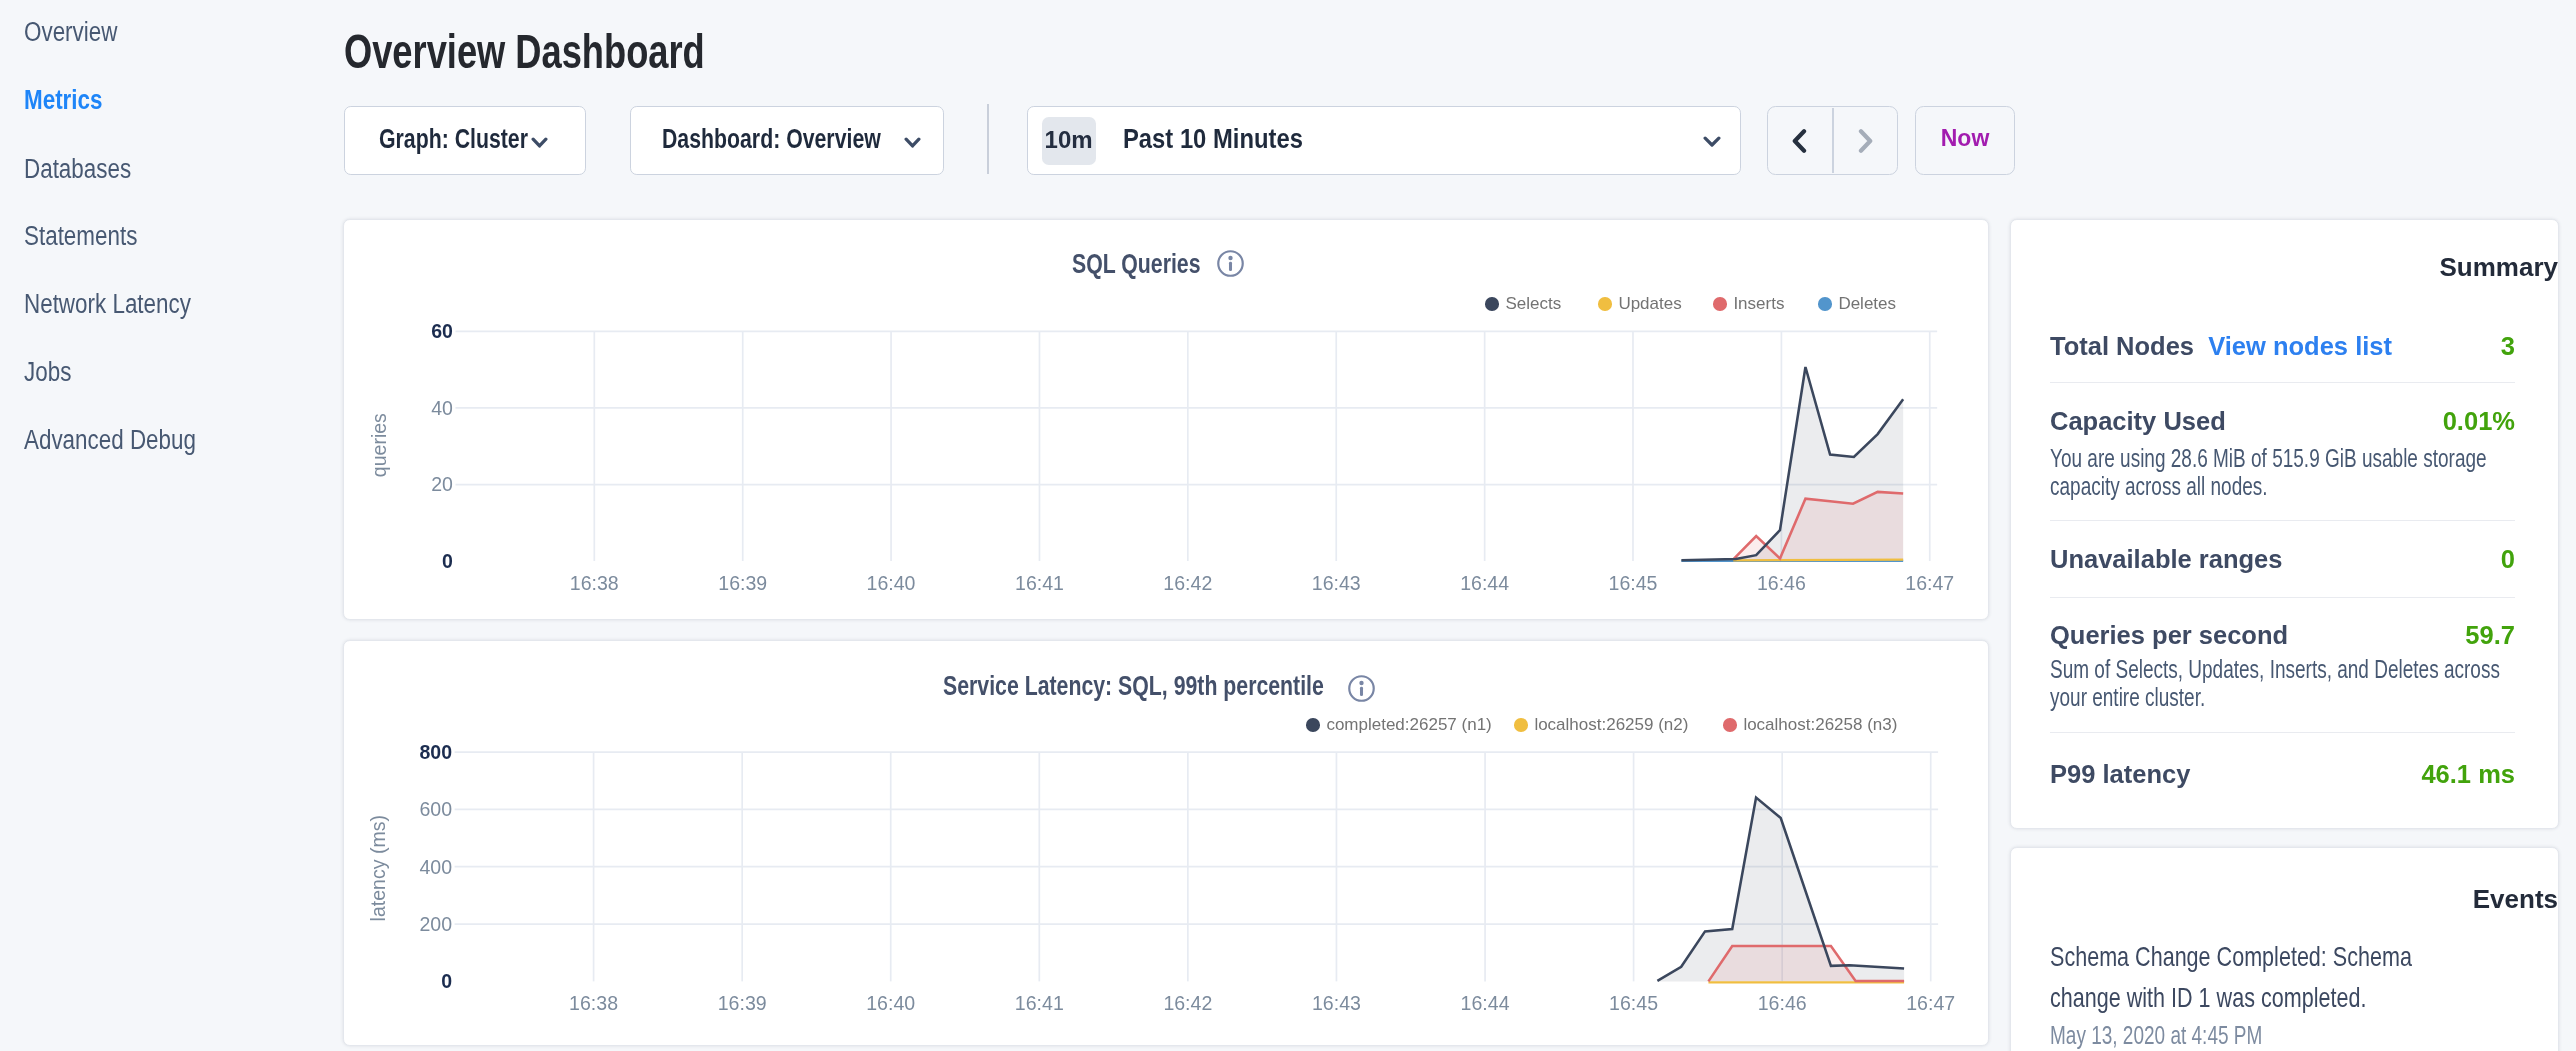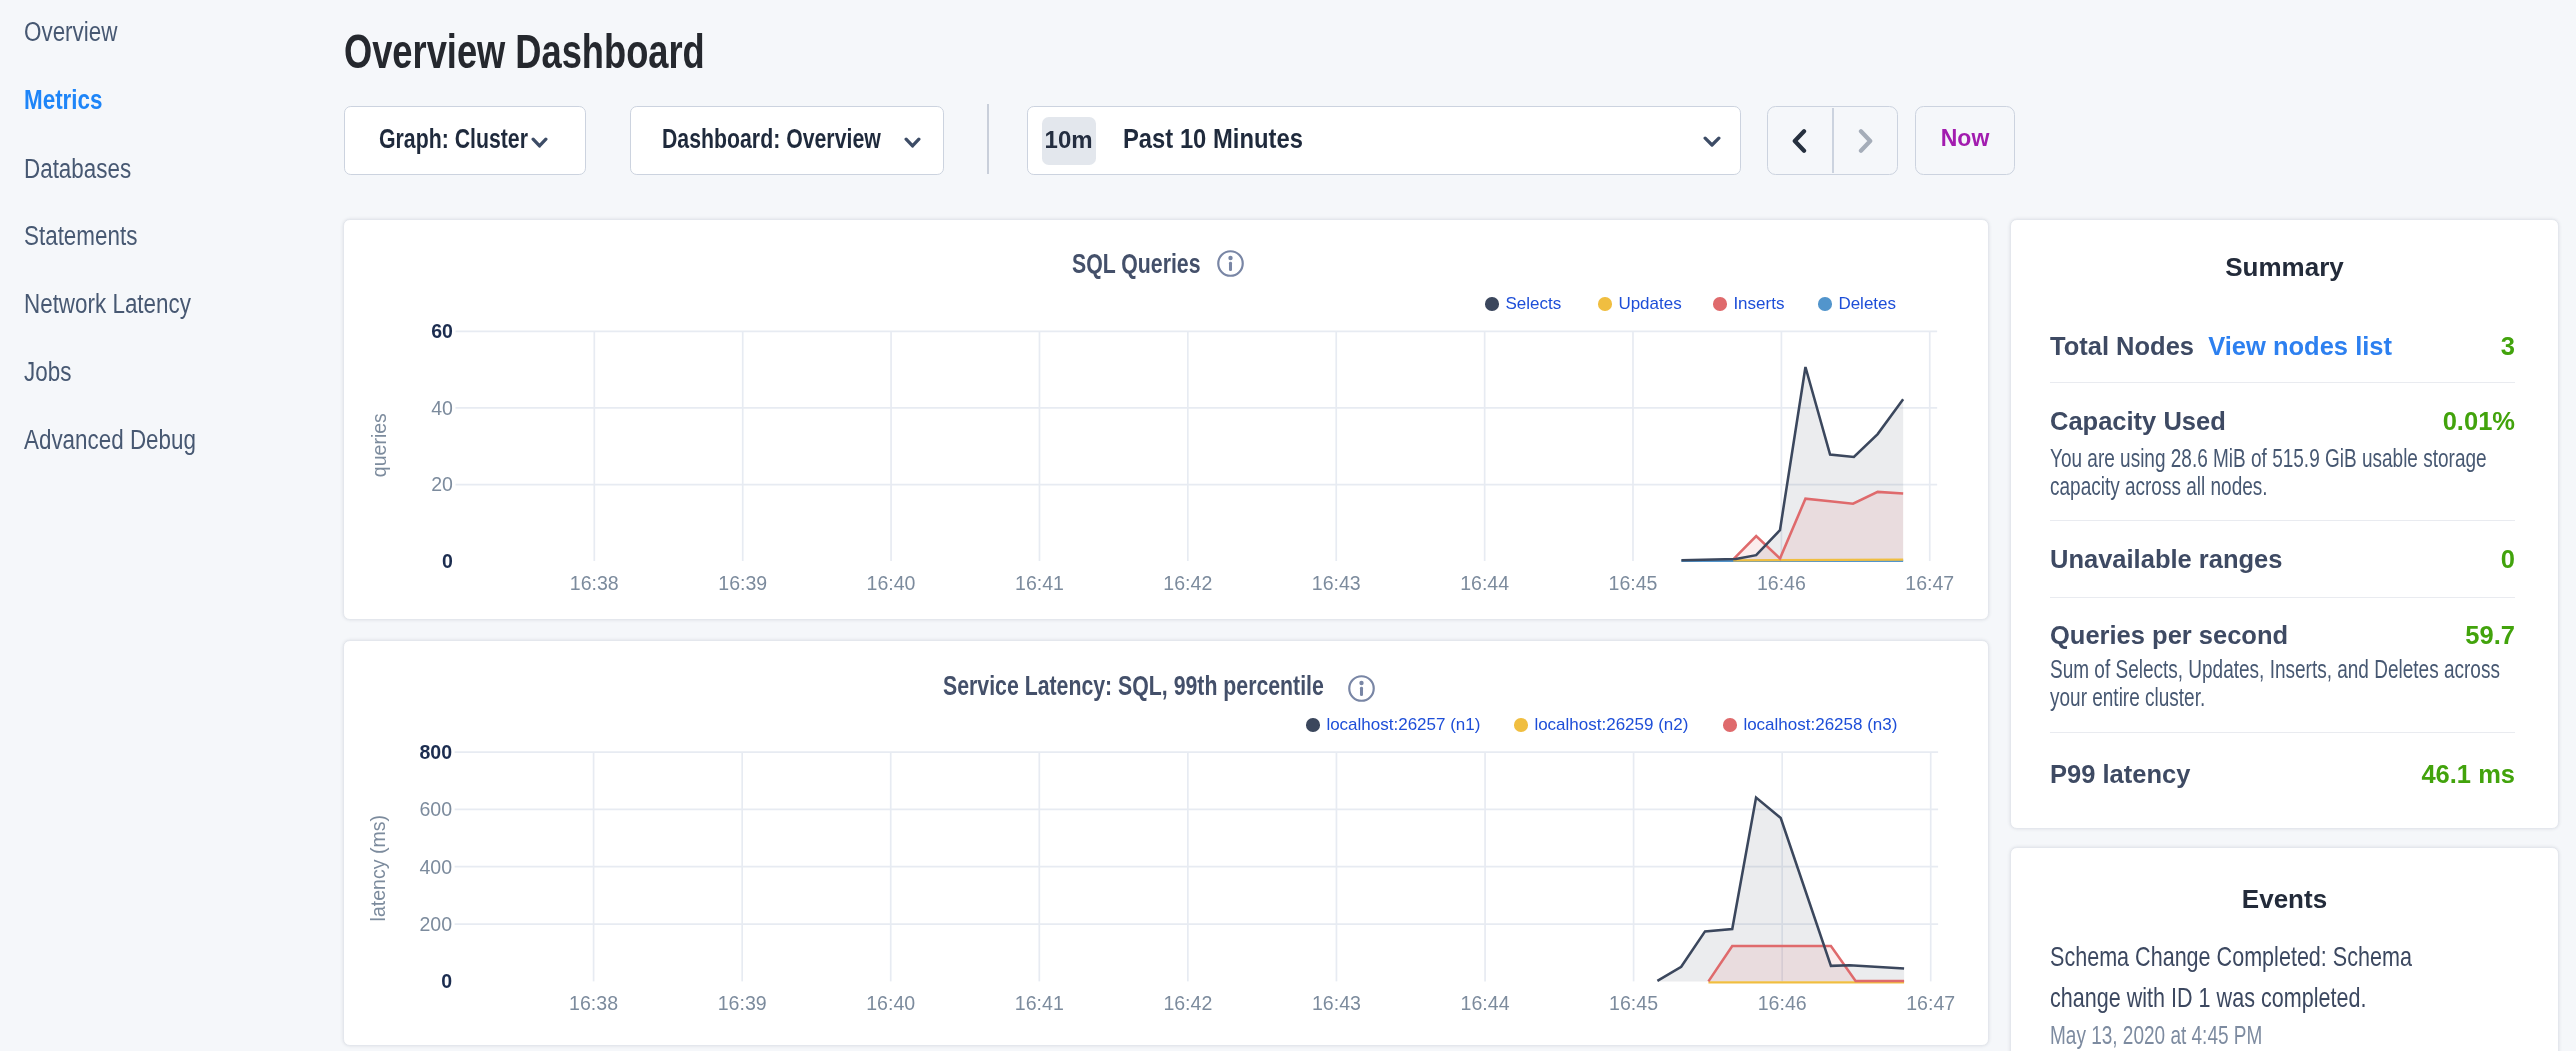--- a/index.html
+++ b/index.html
@@ -25,24 +25,24 @@
   transform-origin:left center; }
 
 
 .card { position:absolute; background:#fff; border:0.9px solid #e4e7ed; border-radius:6.8px;
   box-shadow:0 0 3.4px rgba(60,70,90,0.14); }
 
 .charttitle { position:absolute; font-size:28px; font-weight:bold; color:#44506a; white-space:nowrap;
   transform-origin:left center; transform:scaleX(0.76); line-height:34px;}
 .legenditem { position:absolute; height:13.6px; }
 .legenddot { position:absolute; top:0; width:13.6px; height:13.6px; border-radius:50%; }
-.legendtext { position:absolute; left:20.4px; top:-2.6px; font-size:17px; color:#1d4ed8; white-space:nowrap; }
-
-
-.sumtitle { position:absolute; width:100%; text-align:center; font-size:26px; font-weight:bold; color:#232b3a; line-height:31px;}
+.legendtext { position:absolute; left:20.4px; top:-2.6px; font-size:17px; color:#737373; white-space:nowrap; }
+
+
+.sumtitle { position:absolute; width:100%; text-align:right; font-size:26px; font-weight:bold; color:#232b3a; line-height:31px;}
 .srowlbl { position:absolute; left:39px; font-size:25.5px; font-weight:bold; color:#3e4a63; white-space:nowrap; line-height:31px;}
 .srowval { position:absolute; right:43px; font-size:25.5px; font-weight:bold; color:#42a30c; white-space:nowrap; line-height:31px;}
 .sdesc { position:absolute; left:39px; font-size:25px; color:#475872; line-height:28px;
   transform-origin:left top; transform:scaleX(0.76); white-space:nowrap;}
 .ssep { position:absolute; left:39px; right:43px; height:0; border-top:1.7px solid #e9ebf0; }
 .link { color:#2d80f0; }
 </style>
 </head>
 <body>
 
@@ -150,21 +150,21 @@
 
 <div class="card" style="left:343px; top:640px; width:1646px; height:406px;">
   <span class="charttitle" style="left:599px; top:28px;">Service Latency: SQL, 99th percentile</span>
   <svg class="abs" style="left:1004px; top:34px;" width="27" height="27" viewBox="0 0 32 32">
     <circle cx="16" cy="16" r="14.5" fill="none" stroke="#7986a5" stroke-width="2.6"></circle>
     <circle cx="16" cy="9.5" r="2.6" fill="#7986a5"></circle>
     <rect x="14.2" y="14" width="3.6" height="11" rx="1.6" fill="#7986a5"></rect>
   </svg>
   <div class="legenditem" style="left:962px; top:77px;">
       <span class="legenddot" style="background:#3b475d;"></span>
-      <span class="legendtext">localhost:26257 (n1)</span>
+      <span class="legendtext">completed:26257 (n1)</span>
     </div>
   <div class="legenditem" style="left:1170px; top:77px;">
       <span class="legenddot" style="background:#f0be40;"></span>
       <span class="legendtext">localhost:26259 (n2)</span>
     </div>
   <div class="legenditem" style="left:1379px; top:77px;">
       <span class="legenddot" style="background:#df6a6c;"></span>
       <span class="legendtext">localhost:26258 (n3)</span>
     </div>
   <svg class="abs" style="left:0;top:0;" width="1646" height="406" viewBox="0 0 1935 477">

